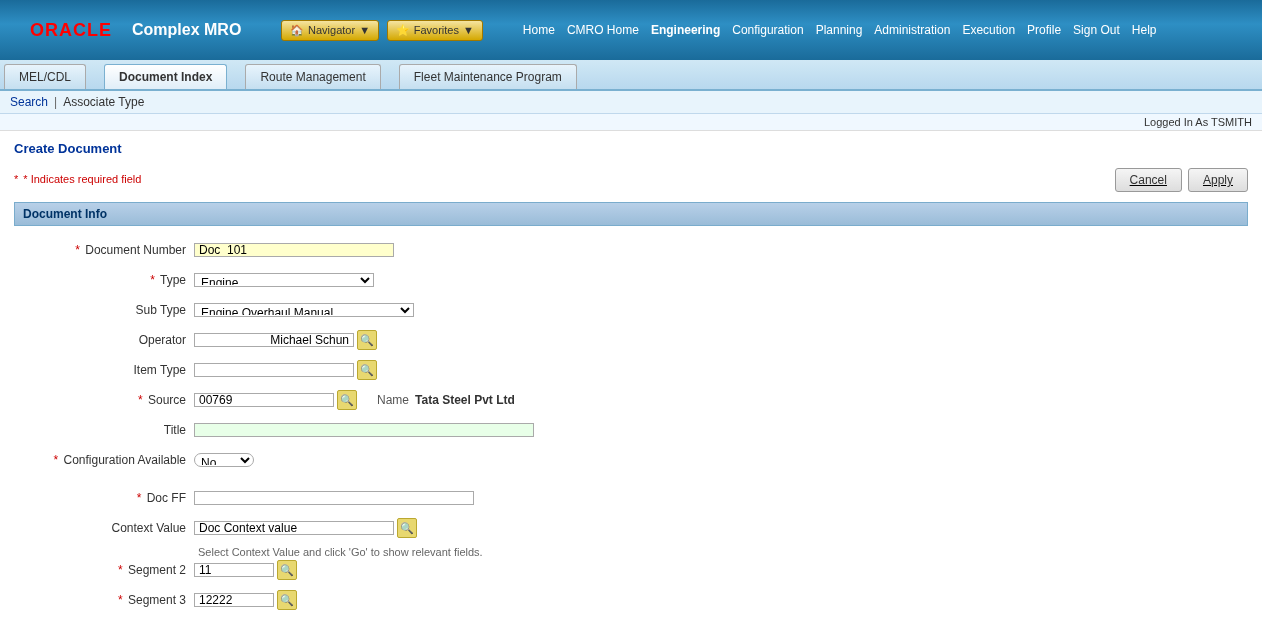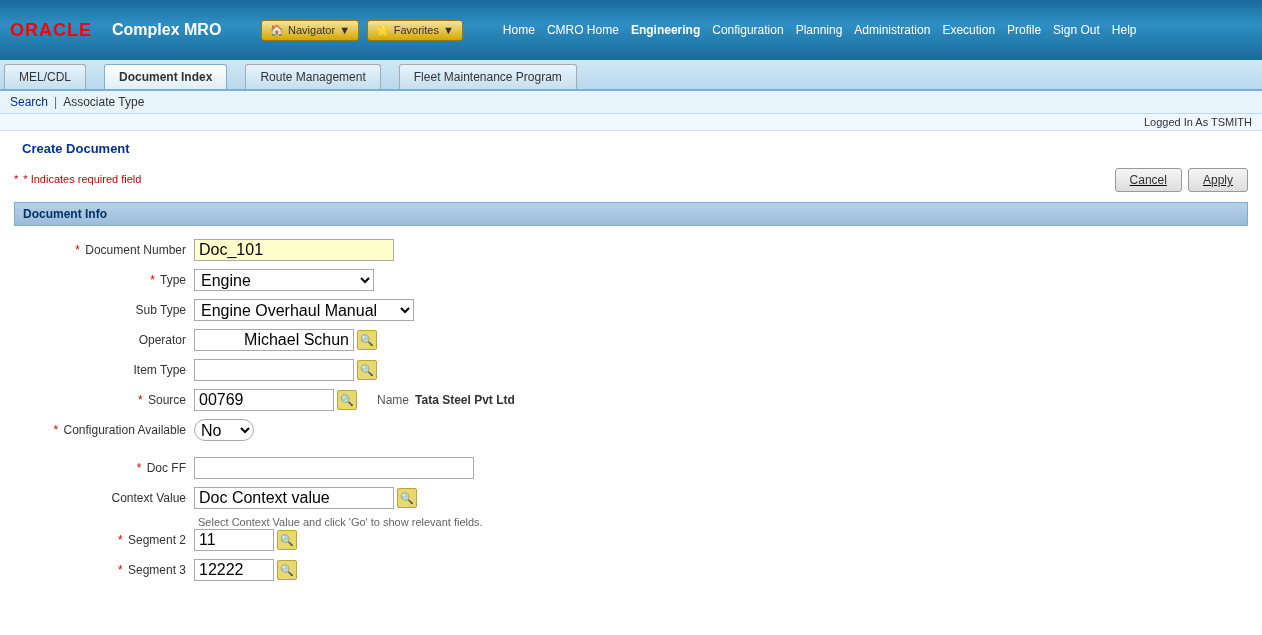--- a/index.html
+++ b/index.html
@@ -16,20 +16,21 @@
     }
     .oracle-logo {
       color: #fff;
       font-size: 18px;
       font-weight: bold;
       font-style: italic;
       letter-spacing: 1px;
       display: flex;
       align-items: center;
       gap: 4px;
+      margin-left: 20px;
     }
     .oracle-logo span { color: #ff0000; font-style: normal; }
     .app-title {
       color: #fff;
       font-size: 16px;
       font-weight: bold;
       margin-right: 20px;
     }
     .nav-buttons {
       display: flex;
@@ -171,22 +172,22 @@
       width: 180px;
       padding-right: 8px;
       color: #333;
       font-size: 12px;
       flex-shrink: 0;
     }
     .form-label .required-star { color: #cc0000; margin-right: 2px; }
     .form-control {
       border: 1px solid #aaa;
       padding: 2px 4px;
-      font-size: 16px;
-      height: 22px;
+      font-size: 12px;
+      height: 14px;
       background: #fff;
     }
     .form-control.highlighted { background: #ffffcc; }
     .form-control.green-bg { background: #e8ffe8; }
 
     select.form-control {
       padding: 1px 2px;
       cursor: pointer;
     }
 
@@ -221,21 +222,20 @@
       font-size: 11px;
       margin-left: 184px;
       margin-top: 2px;
     }
 
     .action-bar-wrapper {
       display: flex;
       justify-content: space-between;
       align-items: center;
       margin-bottom: 4px;
-      margin-left: 8px;
     }
   </style>
 </head>
 <body>
 
 <div class="top-header">
   <div class="oracle-logo">
     <span>ORACLE</span>
   </div>
   <div class="app-title">Complex MRO</div>
@@ -357,20 +357,26 @@
       <div class="form-label">
         <span class="required-star">*</span>
         <span>Source</span>
       </div>
       <input class="form-control" type="text" style="width: 140px;" value="00769">
       <span class="search-icon">🔍</span>
       <span class="field-name">Name</span>
       <span class="field-value">Tata Steel Pvt Ltd</span>
     </div>
 
+    <div class="form-row">
+      <div class="form-label">
+        <span>Title</span>
+      </div>
+      <input class="form-control green-bg" type="text" style="width: 340px;" value="">
+    </div>
 
     <div class="form-row">
       <div class="form-label">
         <span class="required-star">*</span>
         <span>Configuration Available</span>
       </div>
       <select class="form-control" style="width:60px;border-radius:11px;">
         <option>No</option>
         <option>Yes</option>
       </select>

